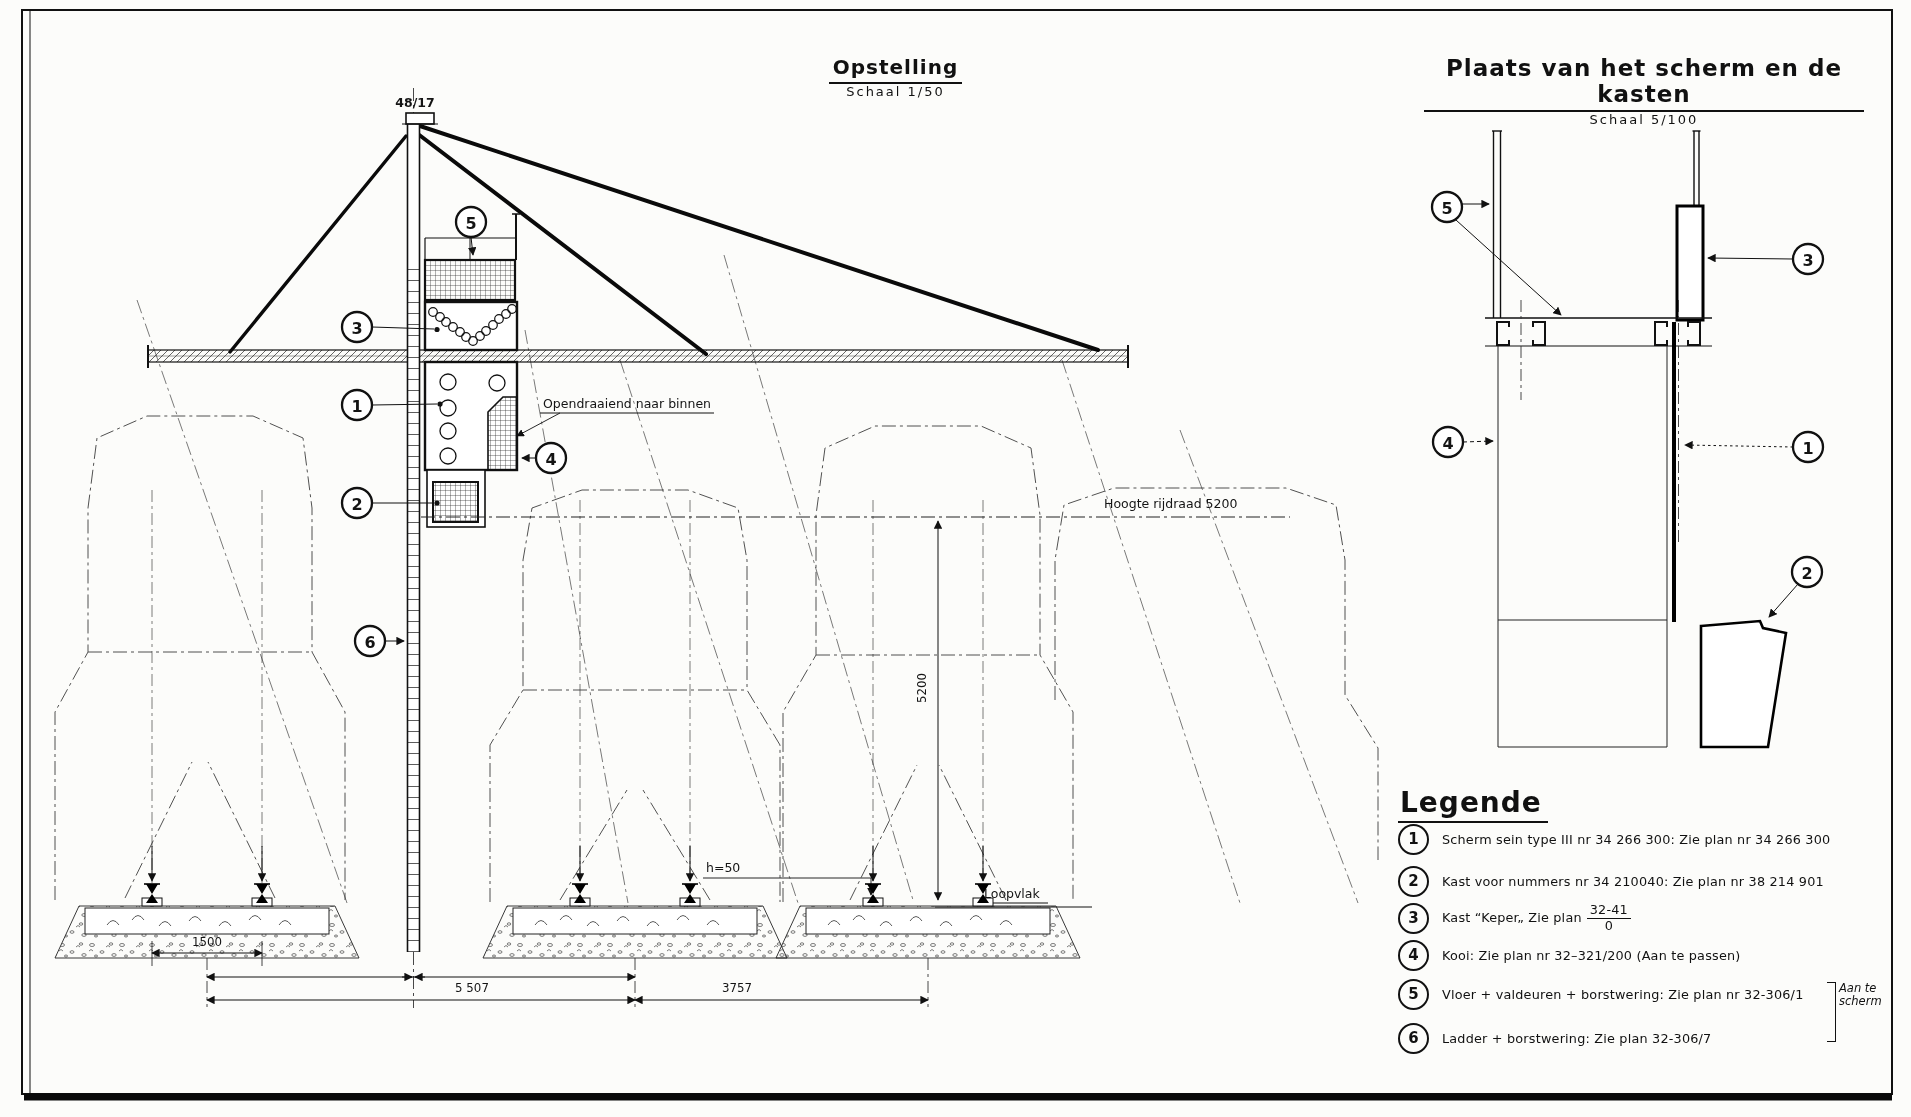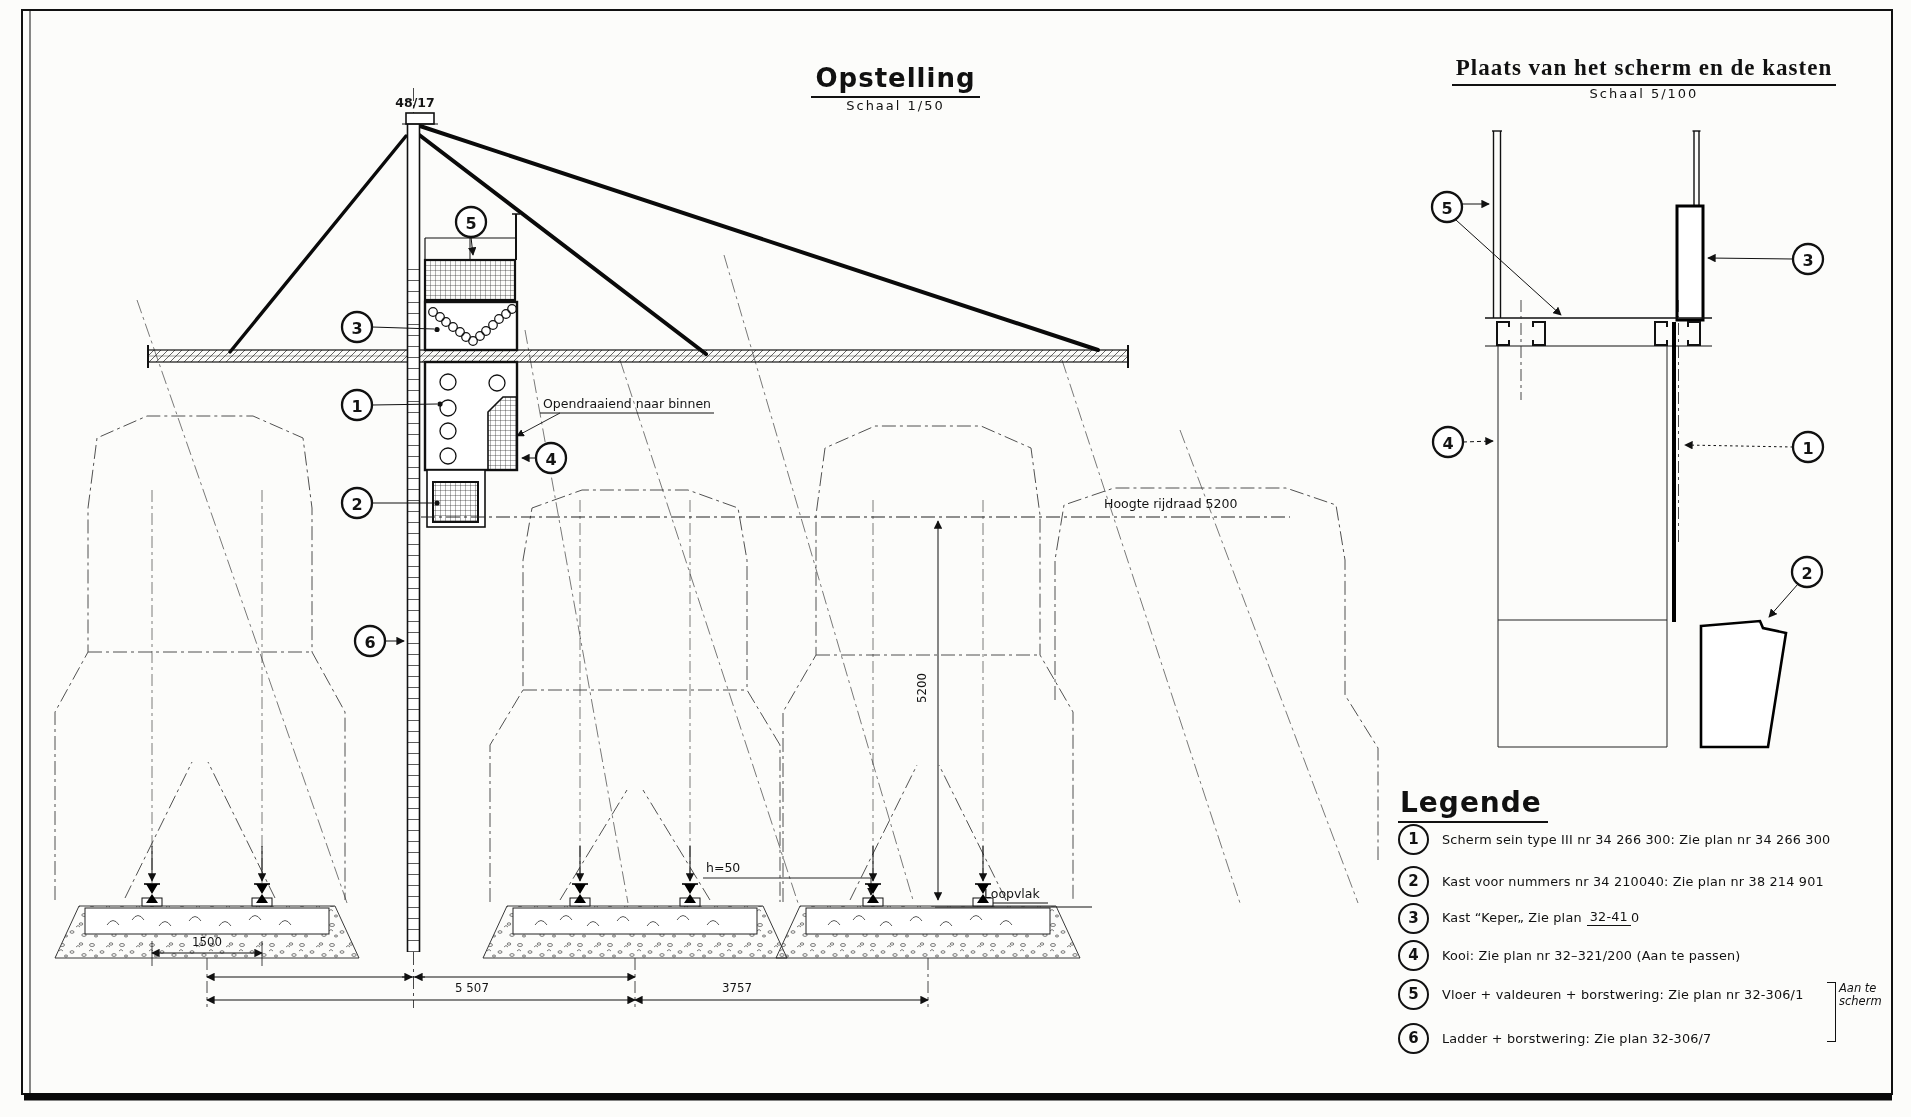--- a/index.html
+++ b/index.html
@@ -6,31 +6,31 @@
   .sheet{position:relative;width:1911px;height:1117px;background:#fcfcfa;
          font-family:"DejaVu Sans","Liberation Sans",sans-serif;color:#111;overflow:hidden;}
   svg{position:absolute;left:0;top:0;}
   svg text{fill:#141414;}
   .lbl{font-size:12.5px;}
   .dim{font-size:11.8px;}
   .cnum{font-size:16px;font-weight:bold;}
   .title-block{position:absolute;text-align:center;}
   .title-main{display:inline-block;font-weight:bold;border-bottom:2.6px solid #111;
               padding:0 4px 3px 4px;letter-spacing:1px;}
-  .t-left .title-main{font-size:26px;margin-top:8px;}
-  .t-right .title-main{font-size:23px;font-family:Liberation Serif, serif;}
+  .t-left .title-main{font-size:20px;}
+  .t-right .title-main{font-size:23px;}
   .title-scale{font-size:13px;letter-spacing:2px;font-weight:400;}
   .legend{position:absolute;left:1398px;top:786px;width:505px;}
   .legend-title{display:inline-block;font-size:28px;font-weight:bold;letter-spacing:1px;
                 border-bottom:2.6px solid #111;padding:0 6px 2px 2px;}
   .lrow{position:absolute;left:0;display:flex;align-items:center;gap:13px;height:30px;}
   .lcirc{flex:0 0 auto;width:27px;height:27px;border:2.1px solid #111;border-radius:50%;
          font-size:15px;font-weight:bold;text-align:center;line-height:26px;}
   .ltxt{font-size:12.8px;white-space:nowrap;letter-spacing:.2px;}
-  .frac{display:inline-flex;flex-direction:row;align-items:center;vertical-align:middle;
+  .frac{display:inline-flex;flex-direction:column;align-items:center;vertical-align:middle;
         line-height:1.1;margin-left:5px;font-size:12.8px;}
   .frac .ft{border-bottom:1.4px solid #111;padding:0 3px 1px 3px;}
   .abracket{position:absolute;left:429px;top:196px;width:8px;height:58px;
             border-top:1.6px solid #111;border-right:1.6px solid #111;border-bottom:1.6px solid #111;}
   .anote{position:absolute;left:441px;top:196px;font-size:11.5px;line-height:13px;white-space:nowrap;font-style:italic;}
 </style>
 </head>
 <body>
 
 <div class="sheet">

